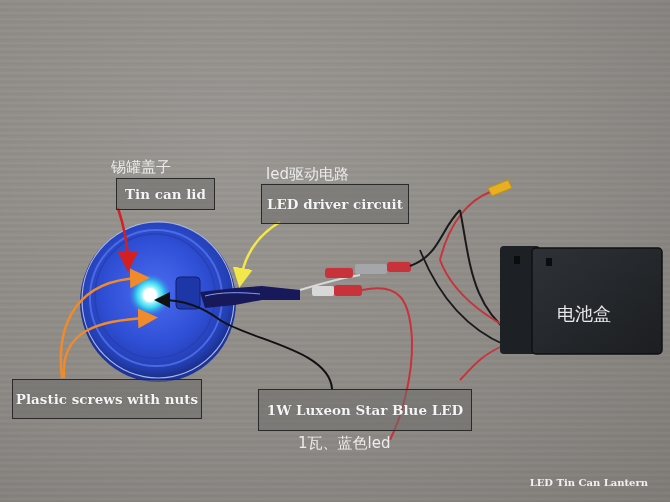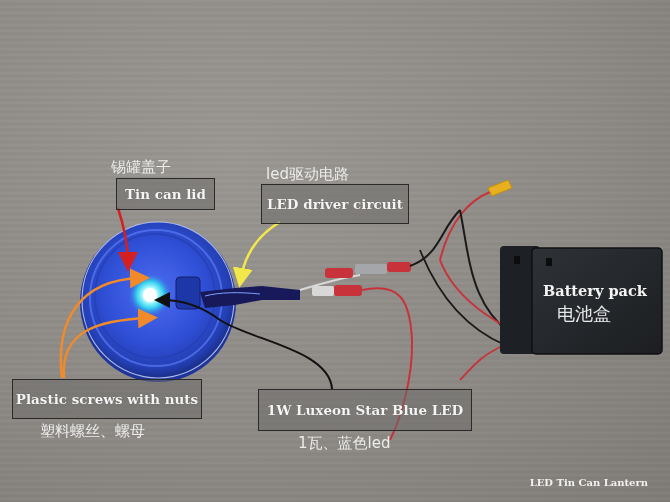--- a/index.html
+++ b/index.html
@@ -141,23 +141,21 @@
     <path d="M64,378 C60,330 100,320 148,318" stroke="#f08a2a" stroke-width="2.5" fill="none" marker-end="url(#mOr)"></path>
     <path d="M332,389 C330,350 250,340 220,320 C200,305 180,300 162,300" stroke="#111" stroke-width="2" fill="none" marker-end="url(#mBlk)"></path>
   </svg>
 
   <div class="cn" style="left:111px; top:158px;">锡罐盖子</div>
   <div class="label-box" style="left:116px; top:178px; width:97px; height:30px;">Tin can lid</div>
 
   <div class="cn" style="left:266px; top:165px;">led驱动电路</div>
   <div class="label-box" style="left:244px; top:184px; width:146px; height:38px;margin-left:17px;">LED driver circuit</div>
 
-  <div class="battery-title" style="left:543px; top:282px;">Battery pack</div>
   <div class="battery-cn" style="left:557px; top:302px;">电池盒</div>
 
   <div class="label-box" style="left:12px; top:379px; width:188px; height:38px;">Plastic screws with nuts</div>
-  <div class="cn" style="left:40px; top:422px;">塑料螺丝、螺母</div>
 
   <div class="label-box" style="left:258px; top:389px; width:212px; height:40px;">1W Luxeon Star Blue LED</div>
   <div class="cn" style="left:298px; top:434px;">1瓦、蓝色led</div>
 
   <div class="watermark-caption">LED Tin Can Lantern</div>
 </div>
 
 </body></html>

